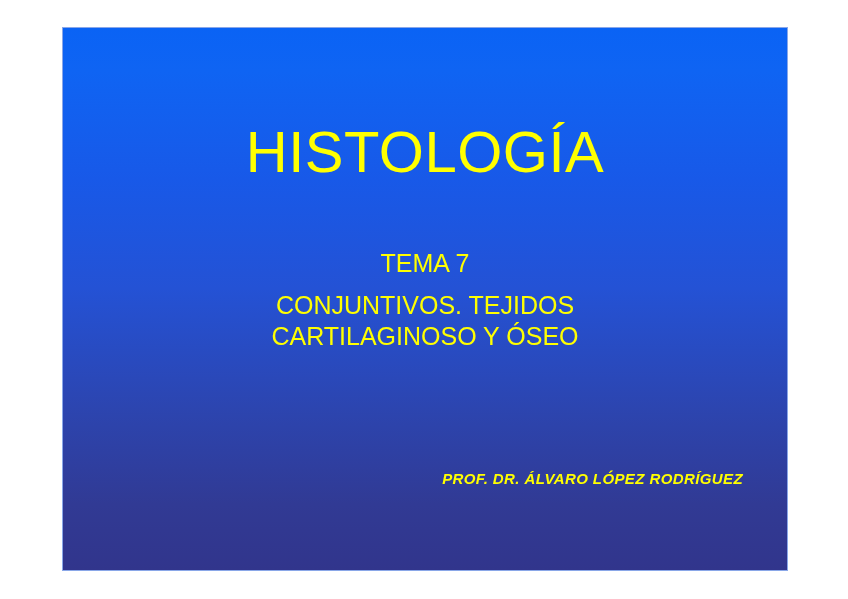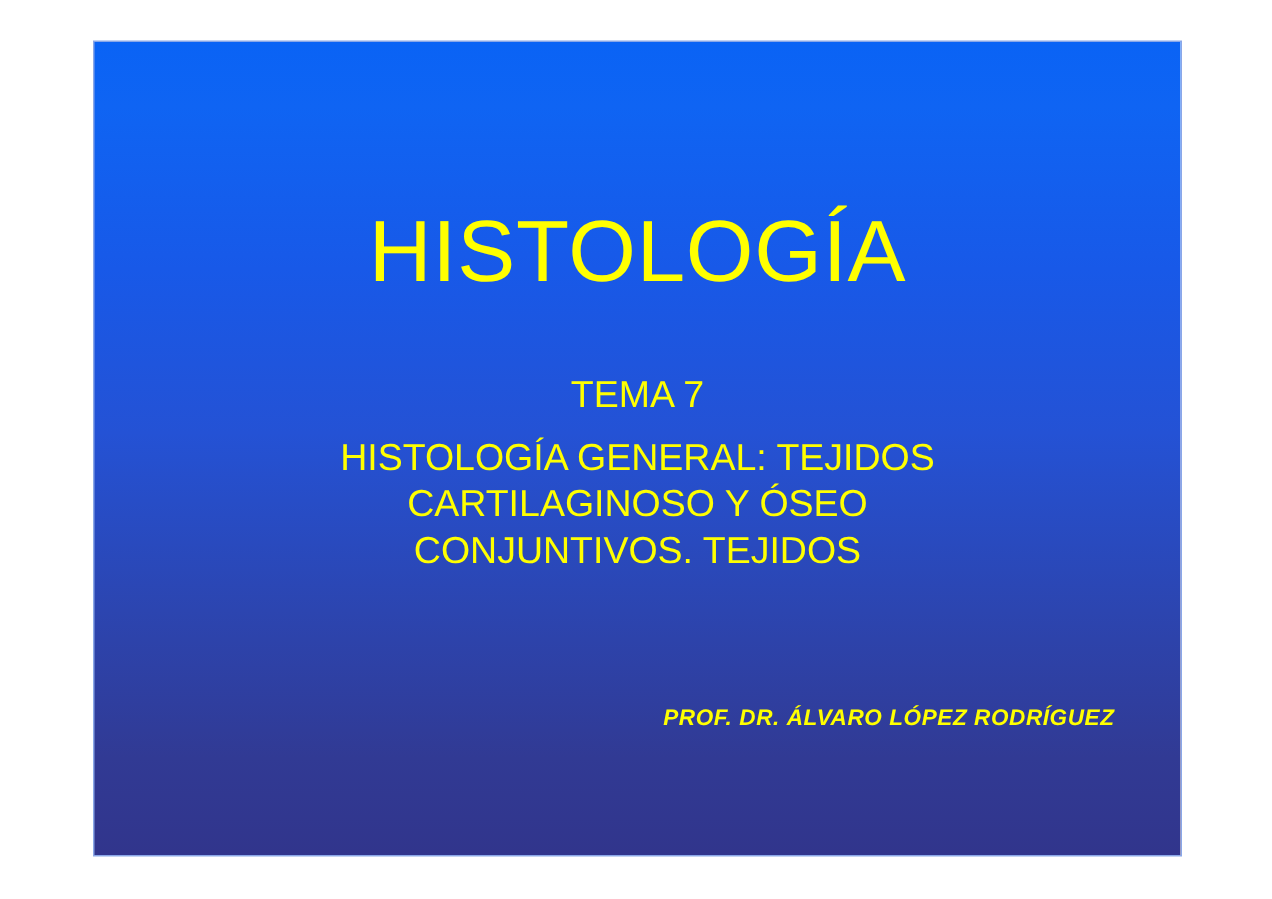--- a/index.html
+++ b/index.html
@@ -38,21 +38,21 @@
   }
   .slide-inner {
     position: relative;
     width: 100%;
     height: 100%;
   }
   .title {
     position: absolute;
     left: 0;
     right: 0;
-    top: 110px;
+    top: 94px;
     text-align: center;
     color: #ffff00;
     font-size: 58px;
     line-height: 1.05;
     font-weight: normal;
     letter-spacing: 0.5px;
     white-space: nowrap;
   }
   .subtitle {
     position: absolute;
@@ -89,22 +89,21 @@
 <body>
 
 <div class="page">
   <div class="slide">
     <div class="slide-inner">
 
       <div class="title">HISTOLOGÍA</div>
 
       <div class="subtitle">
         <span class="sub-line spacer-after">TEMA 7</span>
-        <span class="sub-line">HISTOLOGÍA GENERAL: TEJIDOS</span>
+        <span class="sub-line">CONJUNTIVOS. TEJIDOS</span>
         <span class="sub-line">CARTILAGINOSO Y ÓSEO</span>
-        <span class="sub-line">CONJUNTIVOS. TEJIDOS</span>
       </div>
 
       <div class="author">PROF. DR. ÁLVARO LÓPEZ RODRÍGUEZ</div>
 
     </div>
   </div>
 </div>
 
 </body></html>

